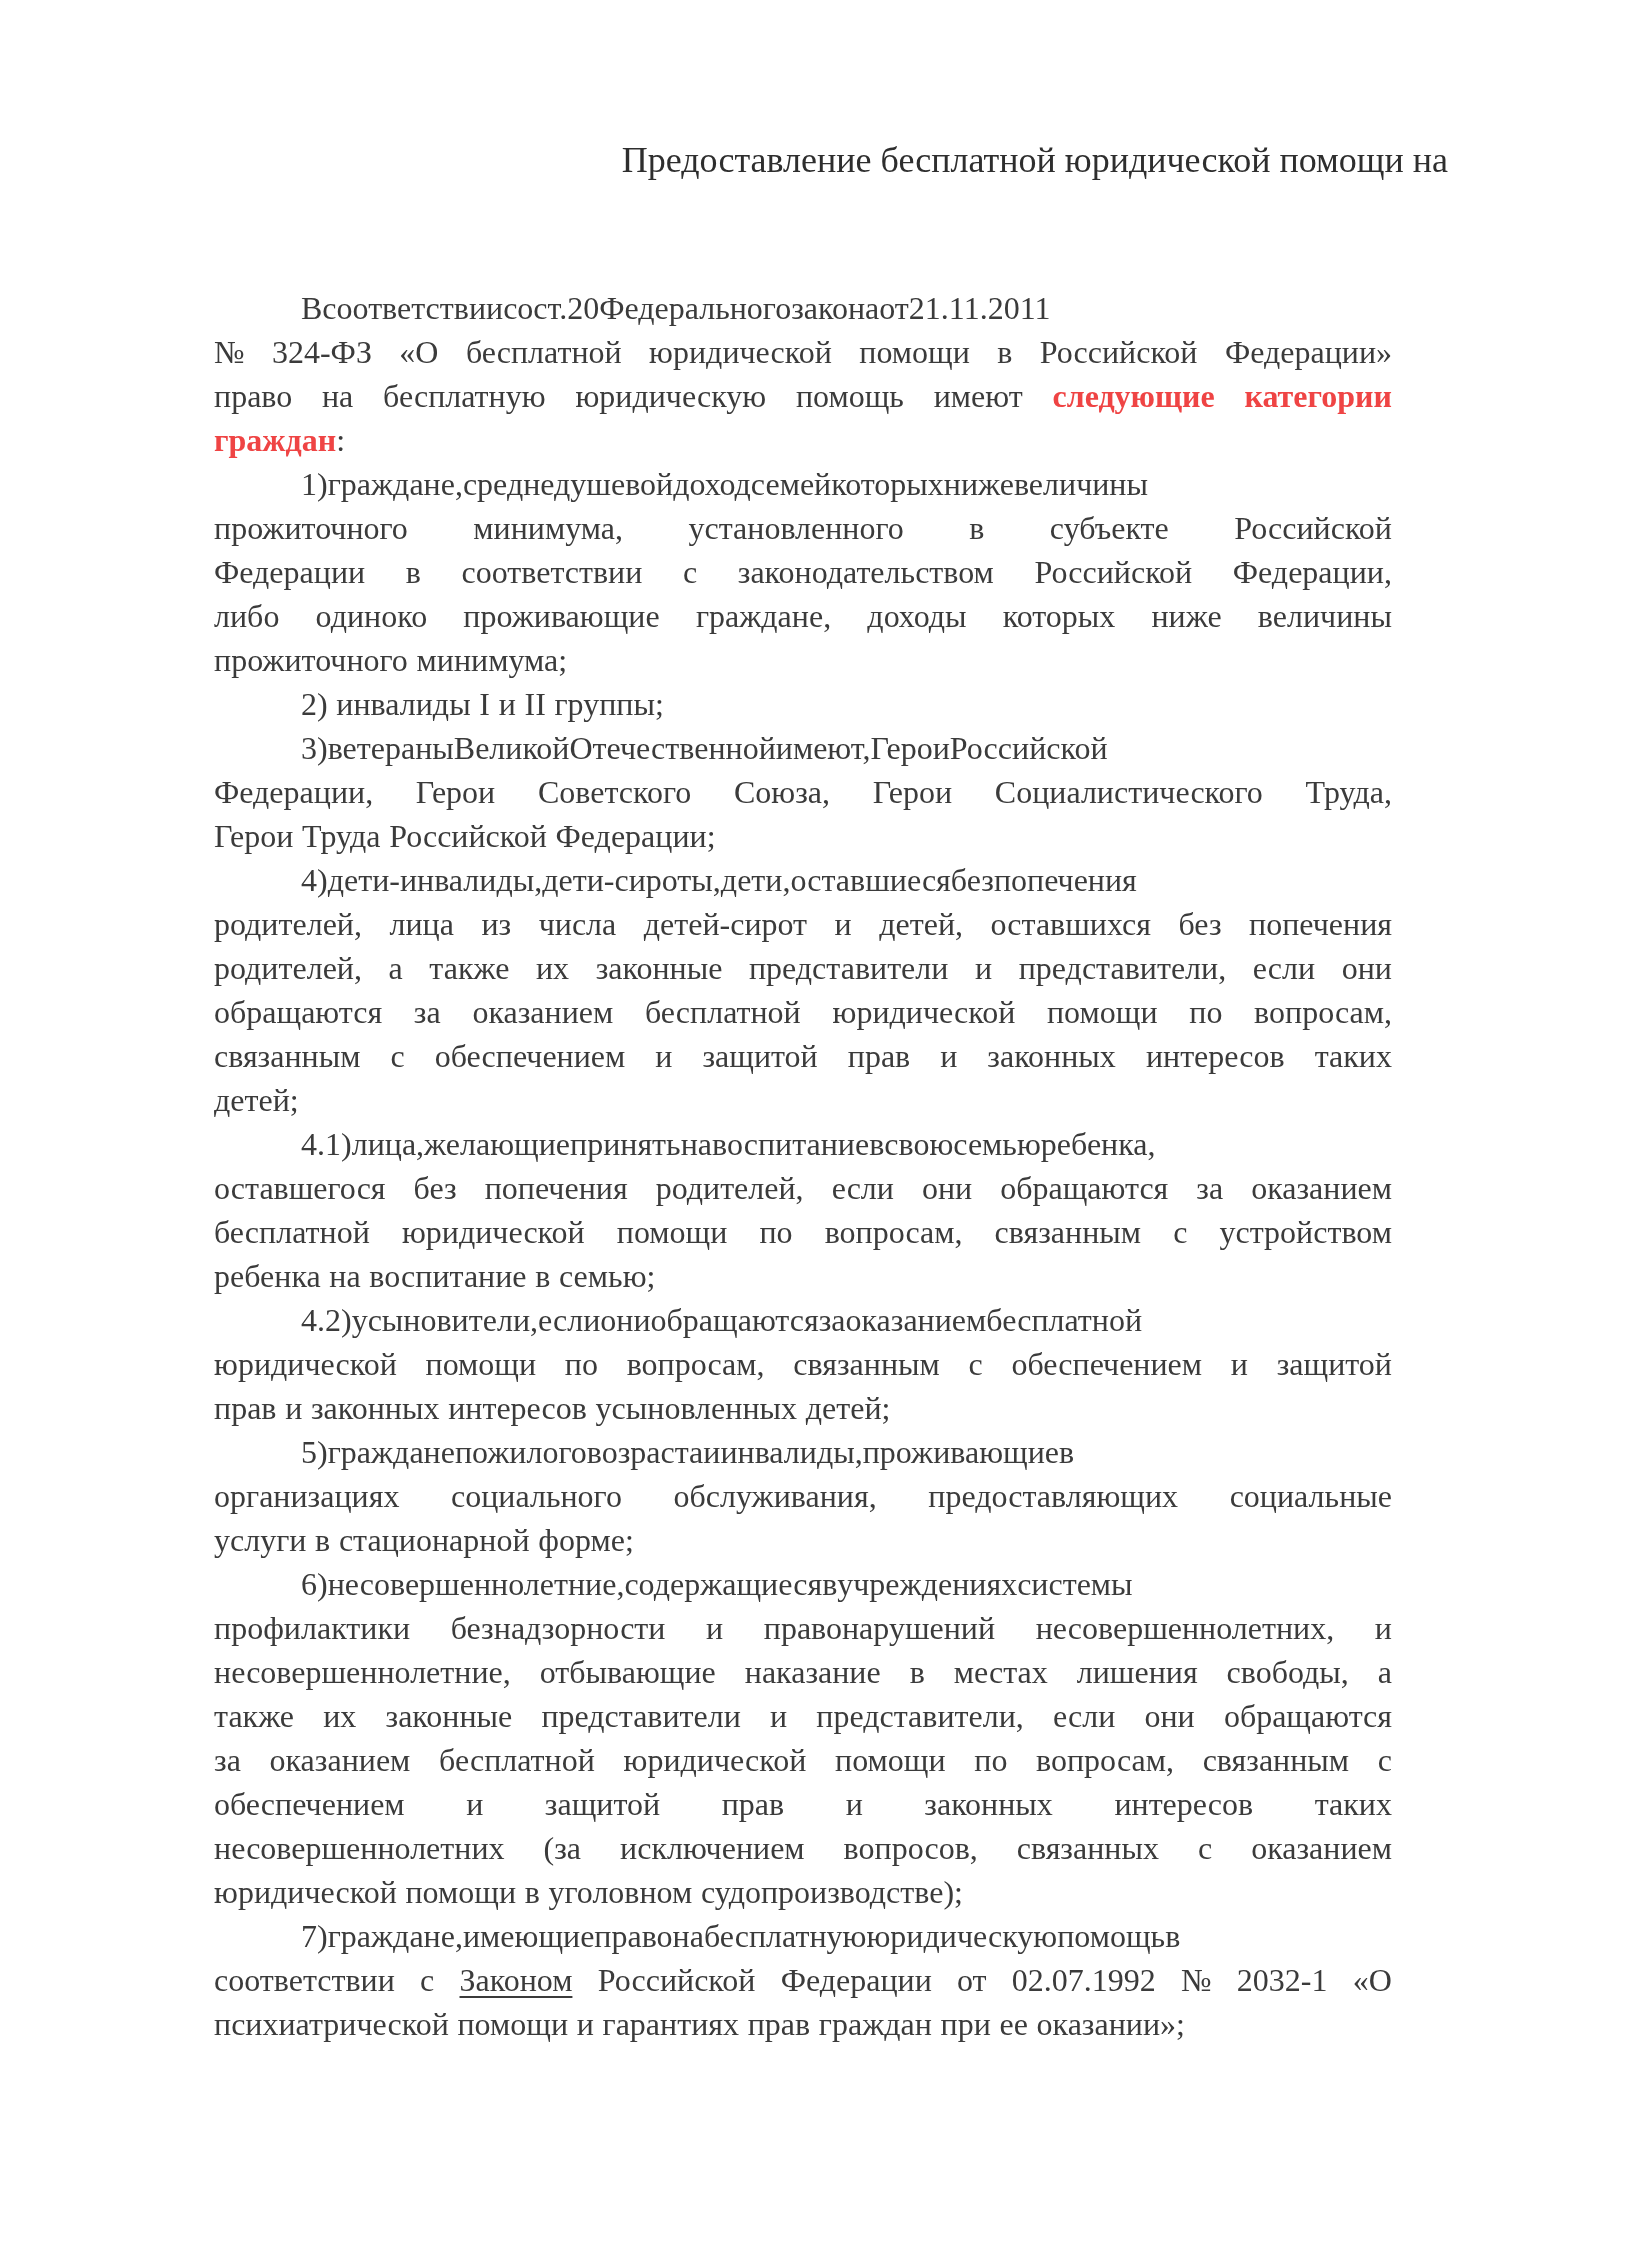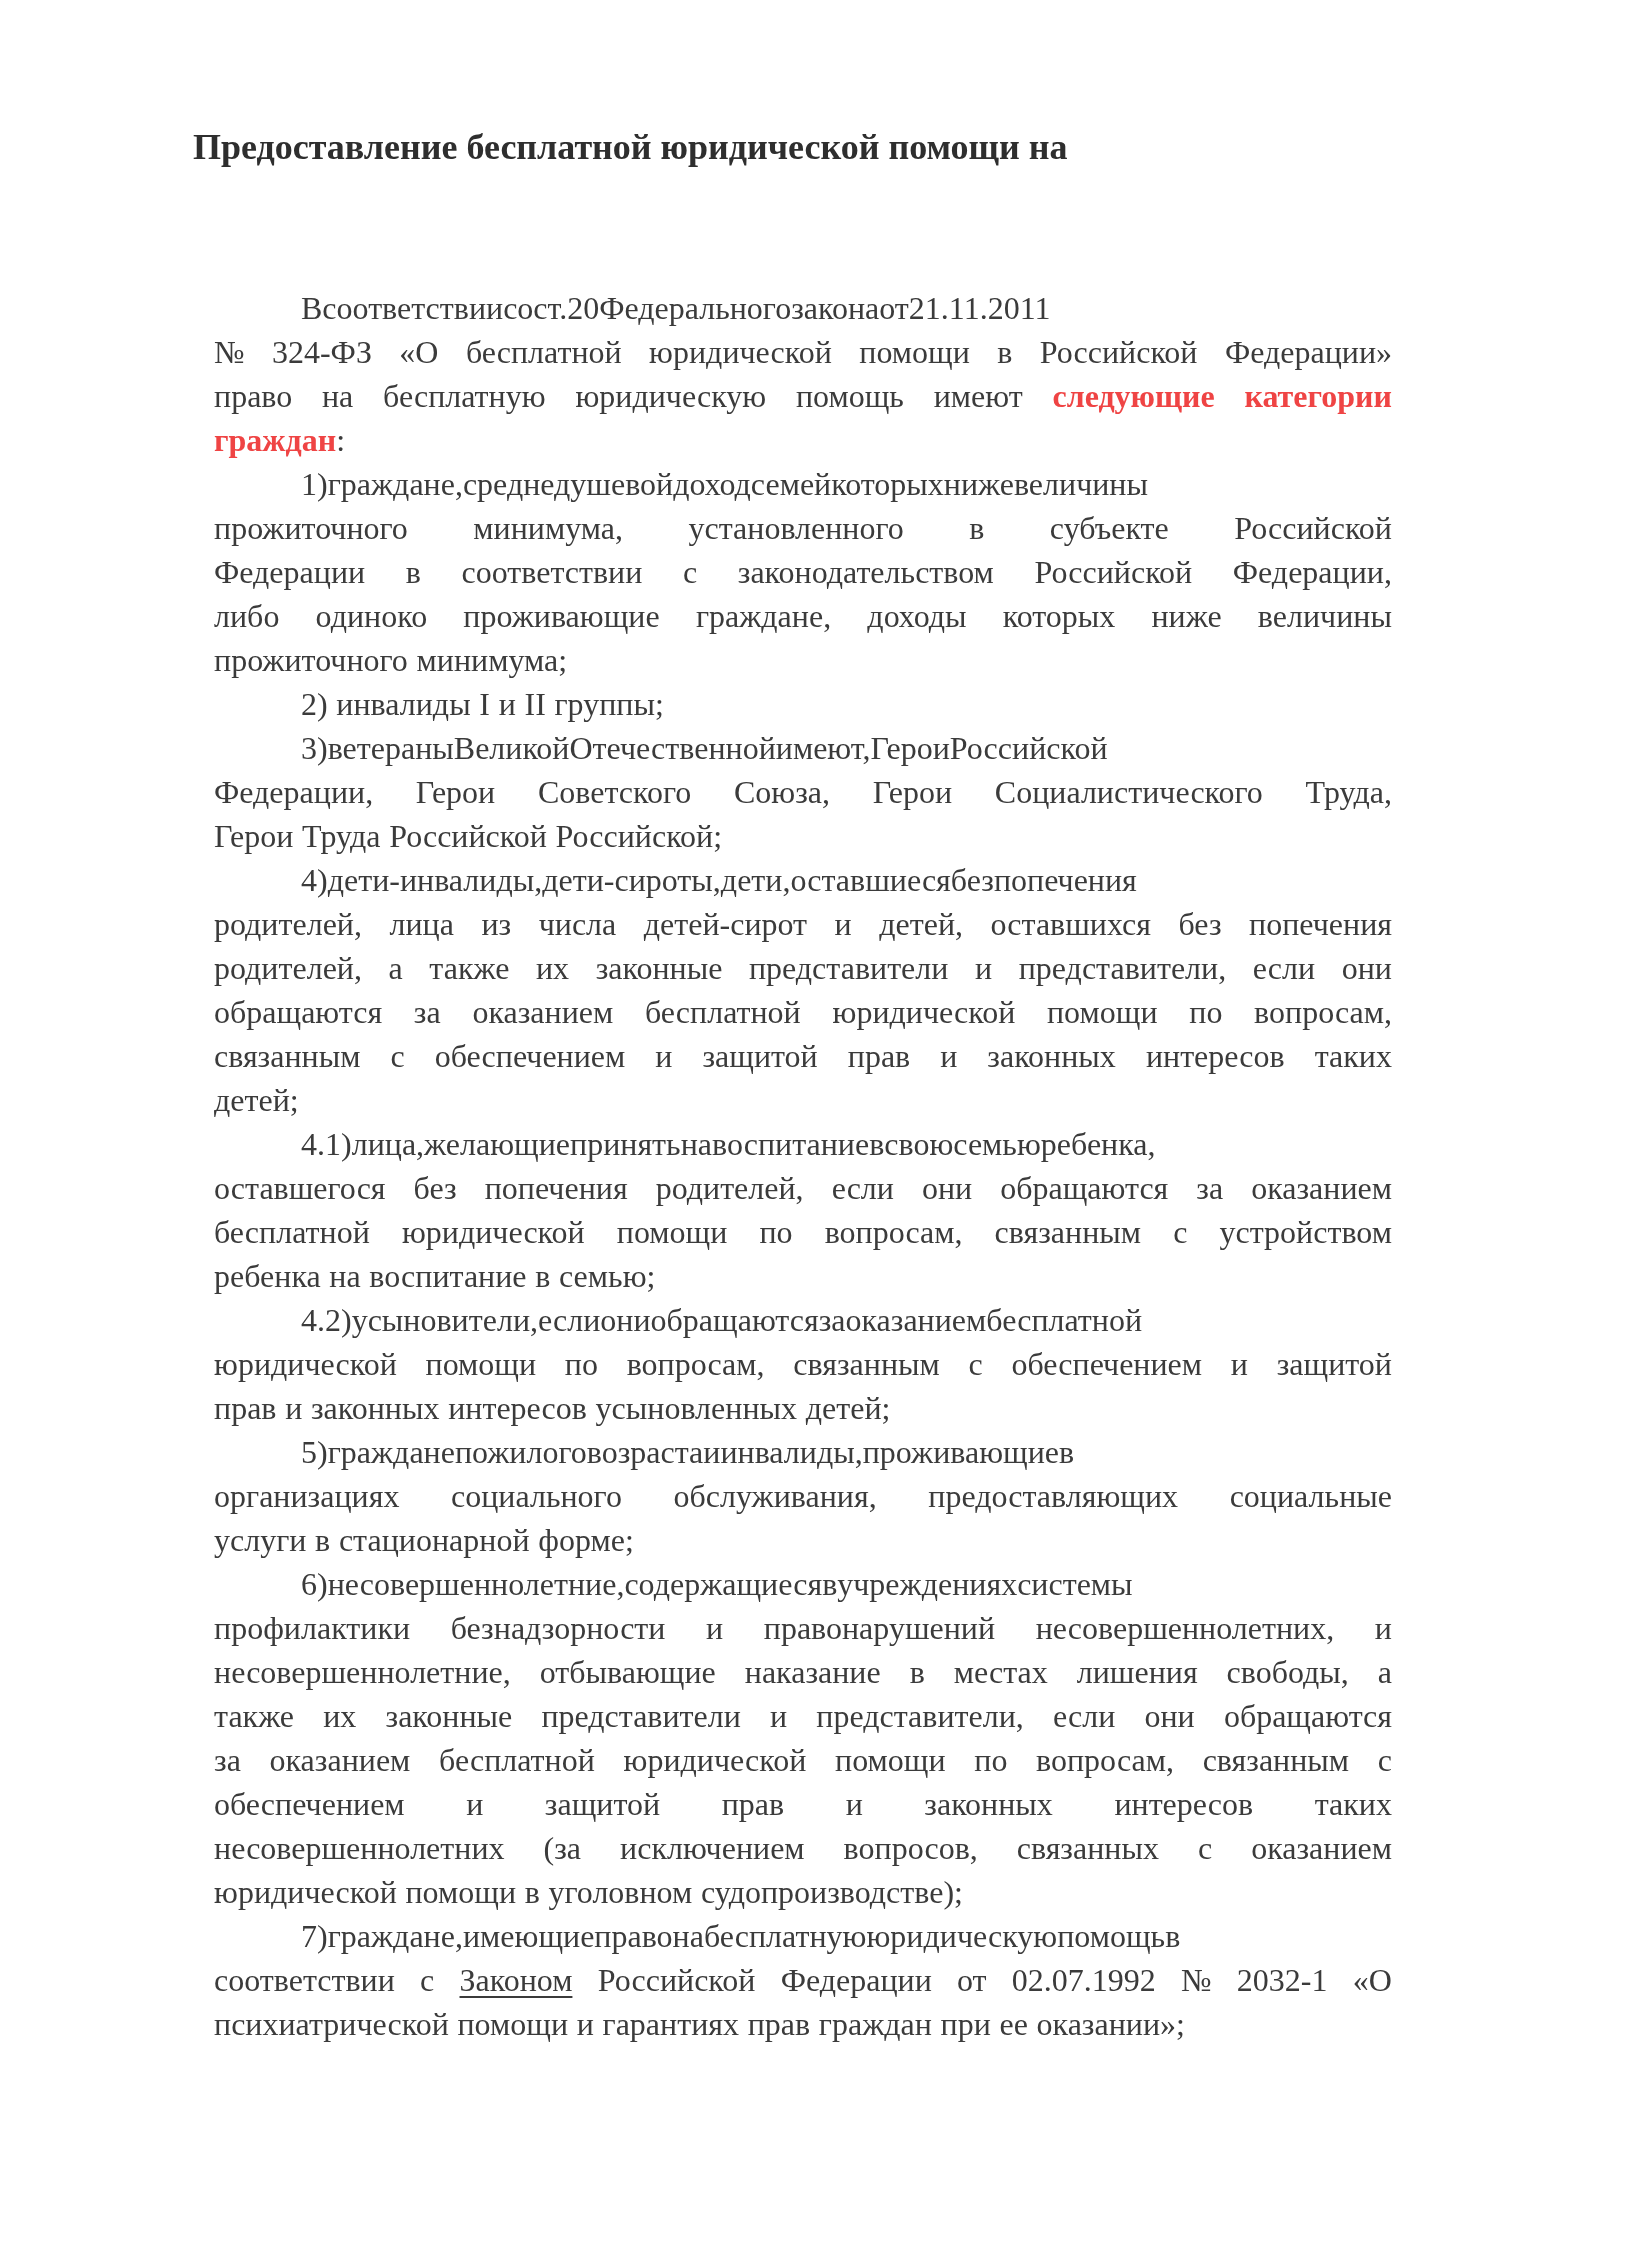--- a/index.html
+++ b/index.html
@@ -17,25 +17,25 @@
   }
   .page {
     position: absolute;
     left: 0; top: 0;
     width: 1641px;
     height: 2257px;
     background: #ffffff;
   }
   .title {
     position: absolute;
-    top: 122px;
+    top: 135px;
     left: 193px;
     width: 1255px;
-    text-align: left;
-    font-weight: bold;
+    text-align: right;
+    font-weight: normal;
     font-size: 36px;
     line-height: 50px;
     color: #2e2e2e;
     letter-spacing: 0px;
   }
   .title span { display: block; }
   .body {
     position: absolute;
     top: 286px;
     left: 214px;
@@ -186,21 +186,21 @@
             <span class="w">Советского</span>
             <span class="w">Союза,</span>
             <span class="w">Герои</span>
             <span class="w">Социалистического</span>
             <span class="w">Труда,</span>
           </div>
           <div class="l left">
             <span class="w">Герои</span>
             <span class="w">Труда</span>
             <span class="w">Российской</span>
-            <span class="w">Российской;</span>
+            <span class="w">Федерации;</span>
           </div>
         </div>
         <div class="para">
           <div class="l ind">
             <span class="w">4)</span>
             <span class="w">дети-инвалиды,</span>
             <span class="w">дети-сироты,</span>
             <span class="w">дети,</span>
             <span class="w">оставшиеся</span>
             <span class="w">без</span>

